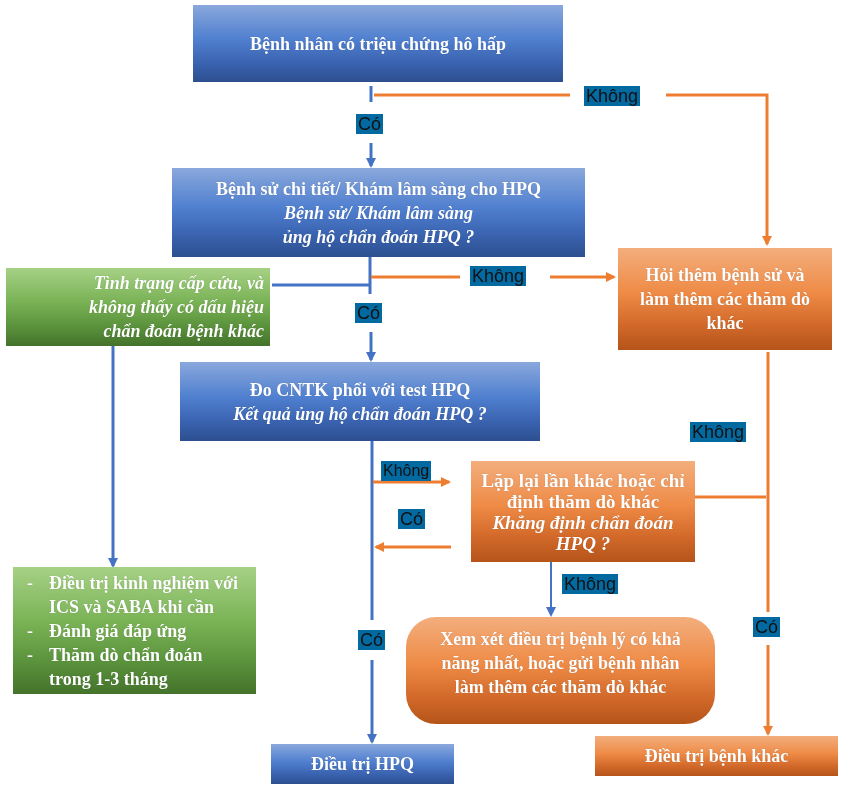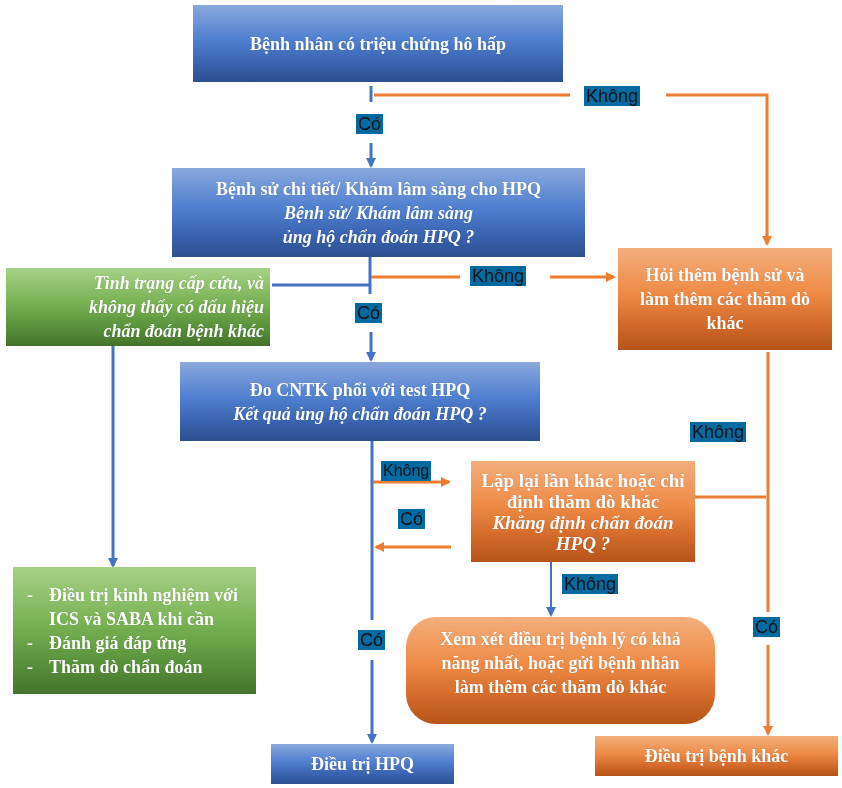--- a/index.html
+++ b/index.html
@@ -111,20 +111,21 @@
   <div class="li">
       <span class="dash">-</span>
       <span>Đánh giá đáp ứng</span>
     </div>
   <div class="li">
       <span class="dash">-</span>
       <span>Thăm dò chẩn đoán</span>
     </div>
   <div class="li">
       <span class="dash"></span>
+      <span>trong 1-3 tháng</span>
     </div>
 </div>
 
 <div class="box orange" style="left:406px; top:617px; width:309px; height:107px; justify-content:flex-start; padding-top:10px;border-radius:30px;">
   <span>Xem xét điều trị bệnh lý có khả</span>
   <span>năng nhất, hoặc gửi bệnh nhân</span>
   <span>làm thêm các thăm dò khác</span>
 </div>
 
 <div class="box blue" style="left:271px; top:744px; width:183px; height:40px;">

